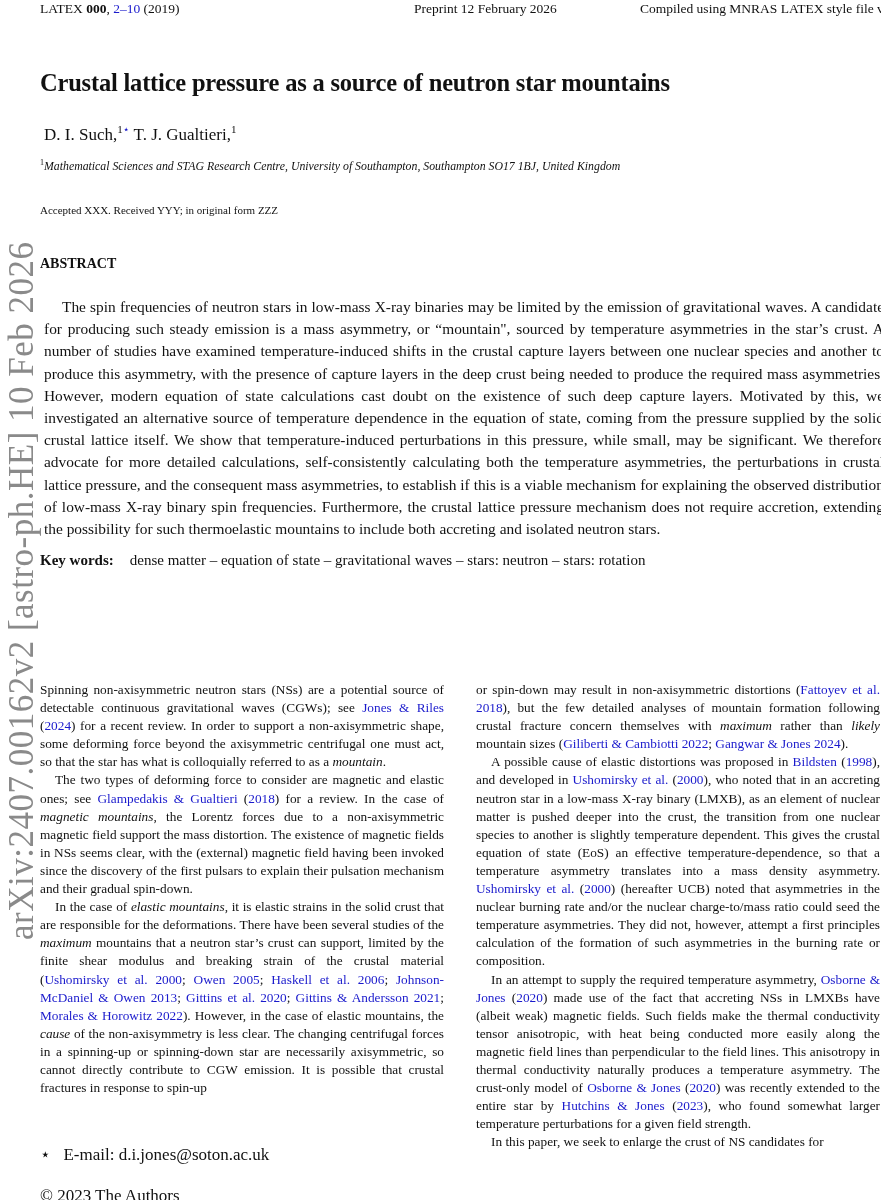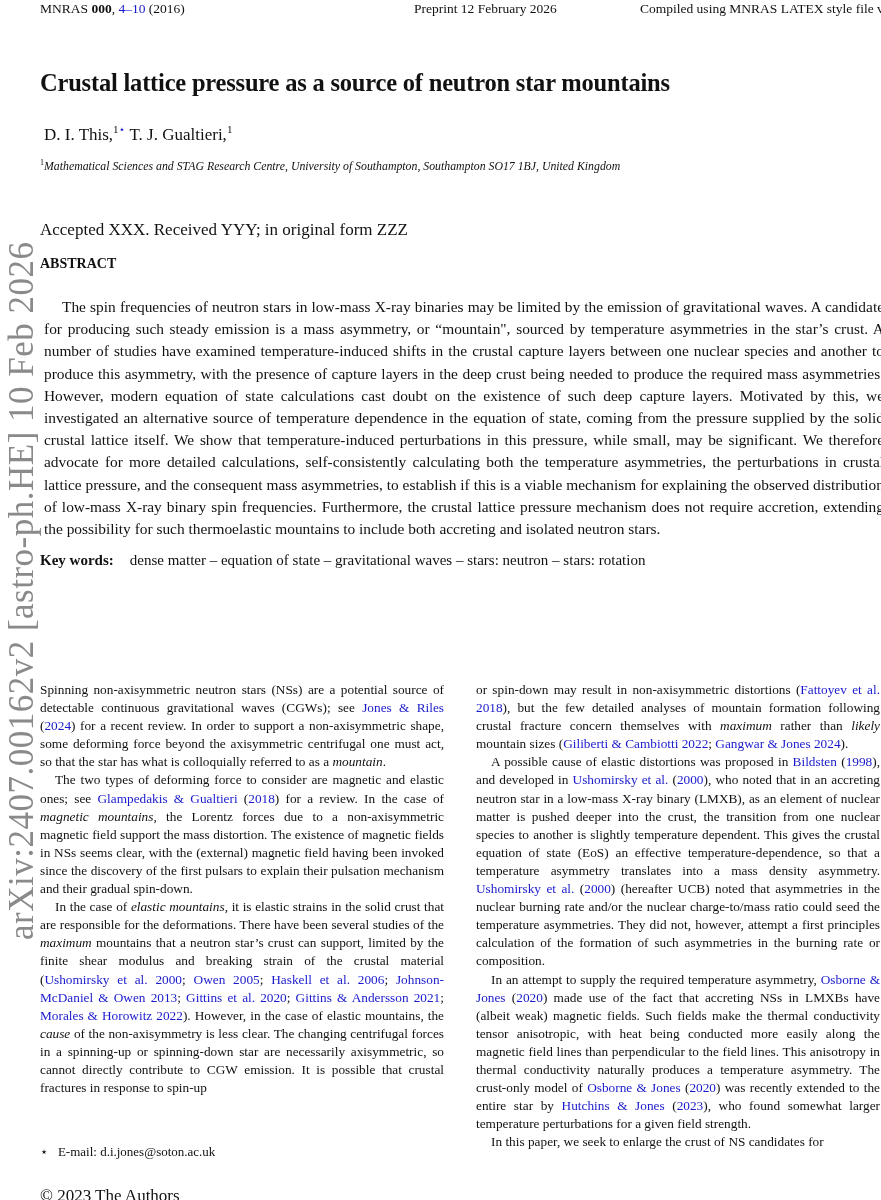--- a/index.html
+++ b/index.html
@@ -16,58 +16,58 @@
   .runhead .c { position: absolute; left: 374px; top: 0; }
   .runhead .r { position: absolute; left: 600px; top: 0; white-space: nowrap; }
   .title {
     position: absolute; left: 40px; top: 69px;
     font-size: 24.5px; font-weight: bold; letter-spacing: -0.2px; white-space: nowrap;
   }
   .authors { position: absolute; left: 44px; top: 123px; font-size: 17px; white-space: nowrap; }
   .authors sup { font-size: 11px; }
   .affil { position: absolute; left: 40px; top: 148px; font-size: 11.8px; font-style: italic; white-space: nowrap; margin-top: 10px; }
   .affil sup { font-style: normal; font-size: 8px; }
-  .accepted { position: absolute; left: 40px; top: 220px; font-size: 17px; white-space: nowrap; font-family: Liberation Serif, serif; }
+  .accepted { position: absolute; left: 40px; top: 204px; font-size: 11px; white-space: nowrap; font-family: Liberation Serif, serif; }
   .abs-head { position: absolute; left: 40px; top: 256px; font-size: 14px; font-weight: bold; text-align: center; }
   .abstract {
     position: absolute; left: 40px; top: 292px; width: 840px;
     font-size: 15.4px; line-height: 22.2px; text-align: justify; text-indent: 18px; margin: 4px;
   }
   .keywords { position: absolute; left: 40px; top: 552px; font-size: 15px; white-space: nowrap; }
   .keywords b { margin-right: 16px; }
   .col {
     position: absolute; width: 404px; font-size: 13.3px; line-height: 18.1px; text-align: justify;
   }
   .col p { margin: 0; text-indent: 15px; }
   .col p.noind { text-indent: 0; margin-top: 48px; }
   .col-left { left: 40px; top: 633px; }
   .col-right { left: 476px; top: 633px; }
   .sec-head { font-weight: bold; font-size: 13.5px; margin: 0 0 9px 0; text-indent: 0 !important; letter-spacing: 0.2px; }
-  .footnote { position: absolute; left: 40px; top: 1144px; font-size: 13px; white-space: nowrap; }
+  .footnote { position: absolute; left: 40px; top: 1144px; font-size: 17px; white-space: nowrap; }
   .copyright { position: absolute; left: 40px; top: 1186px; font-size: 17px; white-space: nowrap; }
   .arxiv {
     position: absolute; left: 2px; top: 940px; transform-origin: 0 0; transform: rotate(-90deg);
     font-size: 35px; color: #8a8a8a; white-space: nowrap; letter-spacing: 0.5px;
   }
 </style>
 </head>
 <body>
 
 <div class="runhead">
-  <span class="l"><span>MNRAS</span> <b>000</b>, <a class="lnk">4–10</a> <span>(2016)</span></span>
+  <span class="l"><span>LATEX</span> <b>000</b>, <a class="lnk">2–10</a> <span>(2019)</span></span>
   <span class="c">Preprint 12 February 2026</span>
   <span class="r">Compiled using MNRAS LATEX style file v3.2</span>
 </div>
 
 <div class="arxiv">arXiv:2407.00162v2  [astro-ph.HE]  10 Feb 2026</div>
 
 <div class="title">Crustal lattice pressure as a source of neutron star mountains</div>
 
 <div class="authors">
-  <span>D. I. This,</span><sup><span>1</span><a class="lnk">⋆</a></sup>
+  <span>D. I. Such,</span><sup><span>1</span><a class="lnk">⋆</a></sup>
   <span>T. J. Gualtieri,</span><sup>1</sup>
 </div>
 
 <div class="affil"><sup>1</sup><span>Mathematical Sciences and STAG Research Centre, University of Southampton, Southampton SO17 1BJ, United Kingdom</span></div>
 
 <div class="accepted">Accepted XXX. Received YYY; in original form ZZZ</div>
 
 <div class="abs-head">ABSTRACT</div>
 <p class="abstract">The spin frequencies of neutron stars in low-mass X-ray binaries may be limited by the emission of gravitational waves. A candidate for producing such steady emission is a mass asymmetry, or “mountain", sourced by temperature asymmetries in the star’s crust. A number of studies have examined temperature-induced shifts in the crustal capture layers between one nuclear species and another to produce this asymmetry, with the presence of capture layers in the deep crust being needed to produce the required mass asymmetries. However, modern equation of state calculations cast doubt on the existence of such deep capture layers. Motivated by this, we investigated an alternative source of temperature dependence in the equation of state, coming from the pressure supplied by the solid crustal lattice itself. We show that temperature-induced perturbations in this pressure, while small, may be significant. We therefore advocate for more detailed calculations, self-consistently calculating both the temperature asymmetries, the perturbations in crustal lattice pressure, and the consequent mass asymmetries, to establish if this is a viable mechanism for explaining the observed distribution of low-mass X-ray binary spin frequencies. Furthermore, the crustal lattice pressure mechanism does not require accretion, extending the possibility for such thermoelastic mountains to include both accreting and isolated neutron stars.</p>
 

